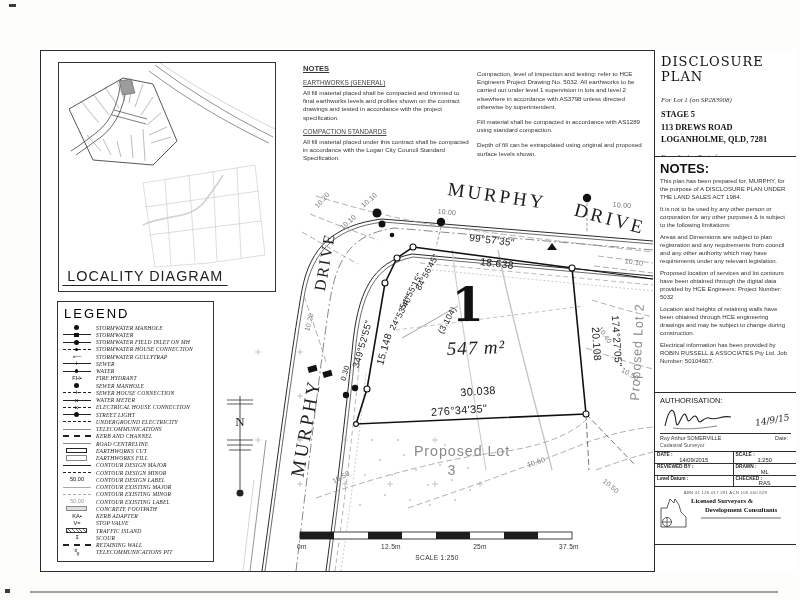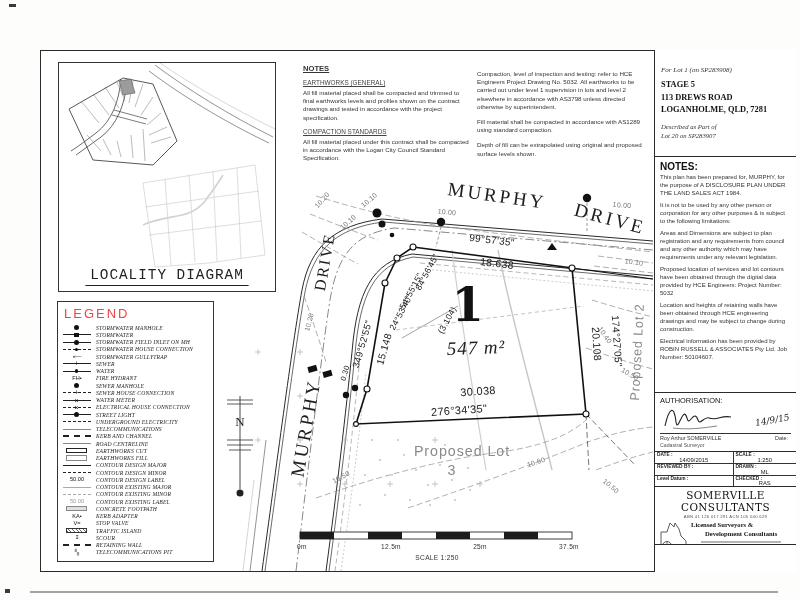--- a/index.html
+++ b/index.html
@@ -4,25 +4,25 @@
 <style>
   html,body{margin:0;padding:0;width:800px;height:600px;overflow:hidden;background:#fdfdfc;
     font-family:"Liberation Sans",sans-serif;color:#222;}
   .abs{position:absolute;}
   
   .sheet{position:absolute;left:40px;top:50px;width:756px;height:522px;border:1.5px solid #2b2b2b;box-sizing:border-box;background:#fff;}
   .page-edge{position:absolute;left:30px;top:591px;width:748px;height:1.5px;background:#a2a2a2;}
   .speck{position:absolute;background:#3a3a3a;}
   
   .locality{position:absolute;left:58px;top:62px;width:218px;height:230px;border:1px solid #333;box-sizing:border-box;}
-  .loc-title{position:absolute;left:0;right:0;bottom:5px;text-align:center;font-family:Liberation Mono, monospace;}
+  .loc-title{position:absolute;left:0;right:0;bottom:5px;text-align:left;}
   .loc-title span{display:inline-block;font-size:15px;letter-spacing:1px;color:#222;border-bottom:1.6px solid #222;padding:0 5px 1px;transform:scaleX(.96);}
   
   .legend{position:absolute;left:57px;top:301px;width:157px;height:261px;border:1px solid #333;box-sizing:border-box;padding:3px 2px 0 4px;overflow:hidden;}
-  .leg-title{font-size:13px;letter-spacing:2px;color:#ef4444;margin:1px 0 3px 2px;}
+  .leg-title{font-size:13px;letter-spacing:2px;color:#000000;margin:1px 0 3px 2px;}
   .lrow{display:flex;align-items:center;height:7.25px;white-space:nowrap;}
   .lrow .lab{font-family:"Liberation Serif",serif;font-style:italic;font-size:5.6px;color:#222;letter-spacing:.2px;}
   .sym{position:relative;display:inline-block;width:30px;min-width:30px;height:7px;margin-right:4px;}
   .ln::before{content:"";position:absolute;left:1px;right:1px;top:3px;border-top:1px solid #222;}
   .ln-dash::before{content:"";position:absolute;left:1px;right:1px;top:3px;border-top:1px dashed #222;}
   .ln-thickdash::before{content:"";position:absolute;left:1px;right:1px;top:2px;border-top:2.6px dashed #222;}
   .ln-thin::before{border-top-width:.6px!important;border-top-color:#888!important;}
   .ln-gray::before{border-top-color:#aaa!important;}
   .dot::after{content:"";position:absolute;left:12px;top:1px;width:5px;height:5px;background:#111;border-radius:50%;}
   .dot-sm::after{content:"";position:absolute;left:13px;top:1.8px;width:3.4px;height:3.4px;background:#111;border-radius:50%;}
@@ -57,21 +57,21 @@
   .sbar{font-size:6.6px;color:#333;}
   
   .tb{position:absolute;left:654px;top:50px;width:142px;height:522px;border-left:1.5px solid #2b2b2b;box-sizing:border-box;background:#fff;}
   .tbx{border-bottom:1px solid #2b2b2b;box-sizing:border-box;overflow:hidden;position:relative;}
   .tb1{height:107px;padding:4px 6px;}
   .tb-title{font-family:"DejaVu Serif",serif;font-size:13px;letter-spacing:1px;color:#111;}
   .tb-sub{font-family:"Liberation Serif",serif;font-style:italic;font-size:7px;color:#333;margin-top:12px;}
   .tb-stage{font-family:"Liberation Serif",serif;font-weight:bold;font-size:8.4px;line-height:1.5;margin-top:5px;color:#111;}
   .tb-desc{font-family:"Liberation Serif",serif;font-style:italic;font-size:6.7px;line-height:1.4;margin-top:5px;color:#333;}
   .tb2{height:236px;padding:4px 5px;}
-  .tb-nh{font-size:10px;font-weight:bold;margin-bottom:2px;color:#111;}
+  .tb-nh{font-size:13px;font-weight:bold;margin-bottom:2px;color:#111;}
   .tb-np{font-size:6.05px;line-height:1.3;color:#333;margin-bottom:4.5px;}
   .tb3{height:59px;padding:3px 5px;}
   .auth-h{font-size:7.4px;font-weight:normal;color:#111;}
   .sig-rule{position:absolute;left:5px;right:5px;top:40px;border-top:.8px solid #333;}
   .auth-name{position:absolute;left:5px;top:42px;font-size:5.4px;color:#333;}
   .auth-role{position:absolute;left:5px;top:49px;font-size:5.2px;color:#555;}
   .auth-datelab{position:absolute;right:8px;top:42px;font-size:5.4px;color:#333;}
   .sig-date{position:absolute;right:6px;top:22px;font-family:"DejaVu Serif",serif;font-style:italic;font-size:9px;color:#222;transform:rotate(-10deg);}
   .tb4{height:35px;display:grid;grid-template-columns:55% 45%;grid-template-rows:1fr 1fr 1fr;}
   .cell{border-top:.8px solid #333;padding:0 2px;position:relative;}
@@ -418,20 +418,21 @@
     <div class="nl-p">All fill material placed under this contract shall be compacted in accordance with the Logan City Council Standard Specification.</div>
   </div>
   <div class="notes-right">
     <div class="nr-p">Compaction, level of inspection and testing: refer to HCE Engineers Project Drawing No. 5032. All earthworks to be carried out under level 1 supervision in lots and level 2 elsewhere in accordance with AS3798 unless directed otherwise by superintendent.</div>
     <div class="nr-p">Fill material shall be compacted in accordance with AS1289 using standard compaction.</div>
     <div class="nr-p">Depth of fill can be extrapolated using original and proposed surface levels shown.</div>
   </div>
 
   <div class="tb">
     <div class="tbx tb1">
+      <div class="tb-title">DISCLOSURE PLAN</div>
       <div class="tb-sub">For Lot 1 (on SP283908)</div>
       <div class="tb-stage">
         <div>STAGE 5</div>
         <div>113 DREWS ROAD</div>
         <div>LOGANHOLME, QLD, 7281</div>
       </div>
       <div class="tb-desc">
         <div>Described as Part of</div>
         <div>Lot 20 on SP283907</div>
 
@@ -483,21 +484,20 @@
           <div class="cl">Level Datum :</div>
           <div class="cv"></div>
         </div>
       <div class="cell c2">
           <div class="cl">CHECKED :</div>
           <div class="cv">RAS</div>
         </div>
     </div>
 
     <div class="tbx tb5">
-      <div class="co-name">SOMERVILLE CONSULTANTS</div>
       <div class="co-abn">ABN 41 126 017 291    ACN 105 040 629</div>
       <div class="co-row">
         <svg width="30" height="32" viewBox="0 0 30 32">
           <path d="M12,2 L16,6 L17,2 L21,8 L23,15 L28,20 L28,30 L3,30 L3,11 L9,11 Z" fill="none" stroke="#333" stroke-width=".8"></path>
           <circle cx="9" cy="25" r="4.5" fill="none" stroke="#333" stroke-width=".8"></circle>
           <path d="M4.5,25 H13.5 M9,20.5 V29.5" stroke="#333" stroke-width=".7"></path>
         </svg>
         <div class="co-right">
           <div class="co-tag">Licensed Surveyors &amp;</div>
           <div class="co-tag" style="padding-left:14px;">Development Consultants</div>

